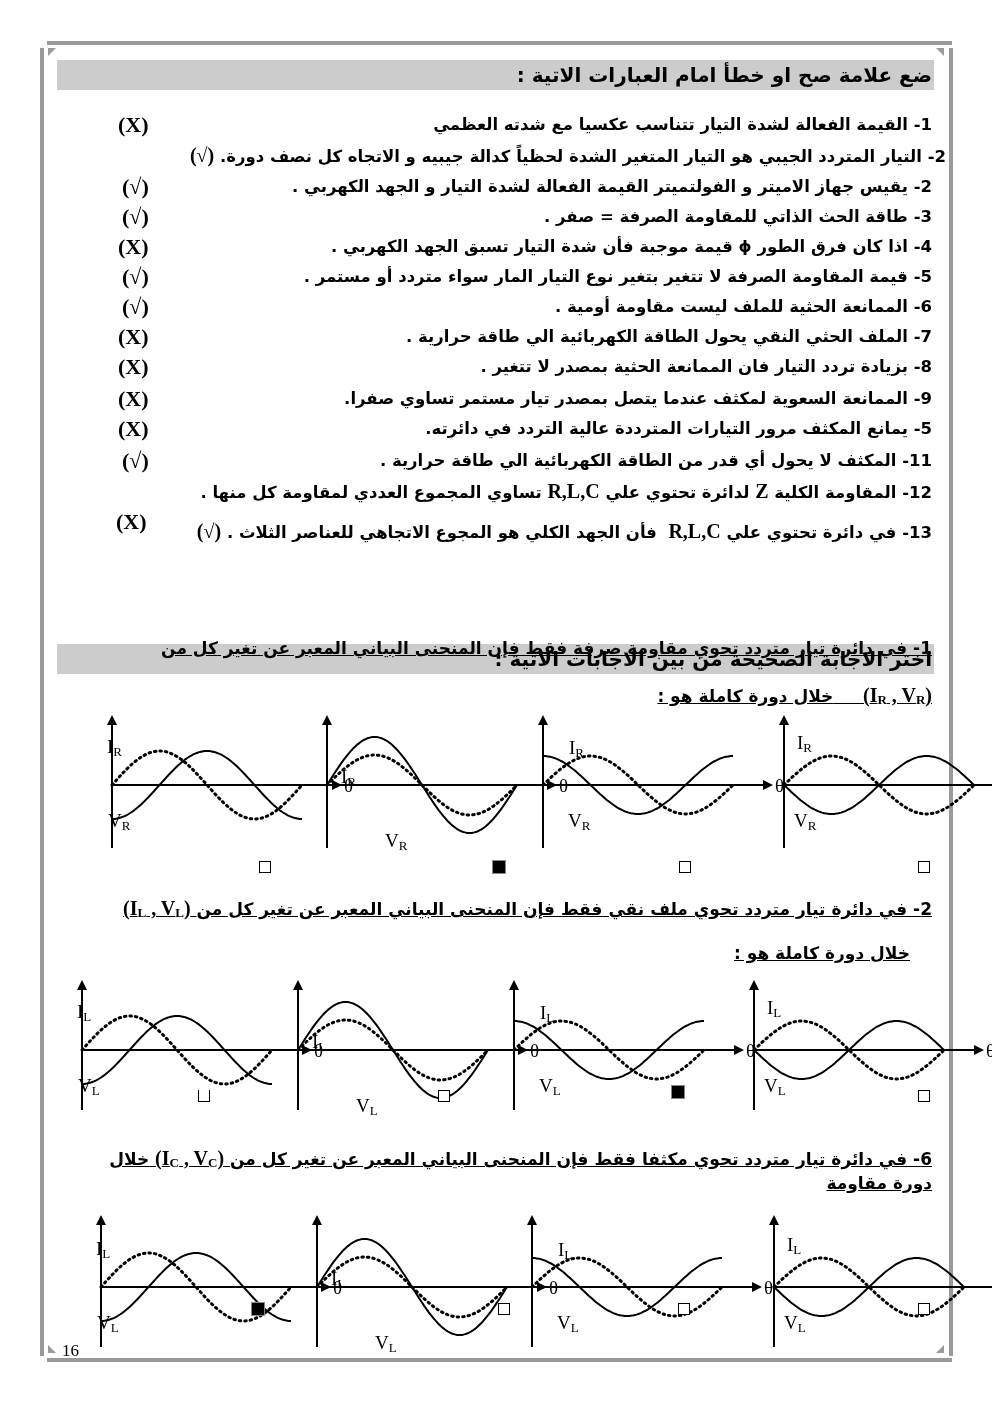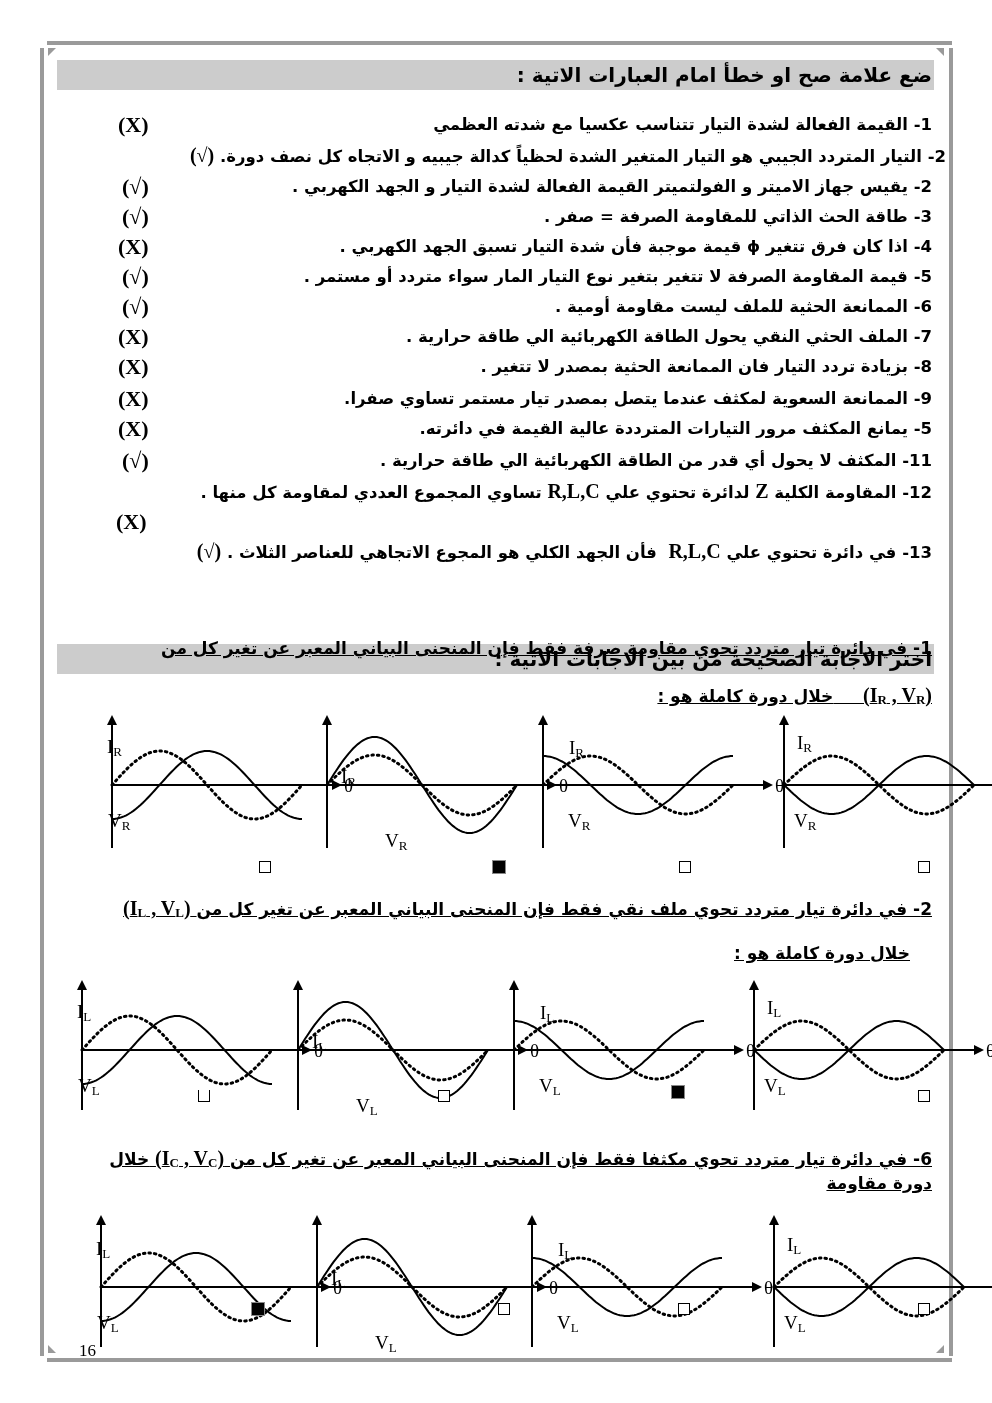--- a/index.html
+++ b/index.html
@@ -34,21 +34,21 @@
             font-weight: bold; font-size: 17px; line-height: 30px; white-space: nowrap; text-decoration: underline; }
   .q-line .latin { font-size: 20px; }
   sub.s { font-size: 13px; vertical-align: -2px; }
   .g-label { font-family: "Liberation Serif", serif; font-size: 19px; }
   .g-label-sub { font-size: 13px; }
 
   .checkbox { position: absolute; width: 12px; height: 12px; border: 1.5px solid #000; background: #fff; box-sizing: border-box; }
   .checkbox.filled { background: #000; outline: 1px solid #888; }
   .checkbox.broken { border-top: none; }
 
-  .page-number { position: absolute; left: 62px; top: 1341px; font-family: "Liberation Serif", serif; font-size: 17px; margin-left: 17px; }
+  .page-number { position: absolute; left: 62px; top: 1341px; font-family: "Liberation Serif", serif; font-size: 17px; }
 </style>
 </head>
 <body>
 
 <div class="frame-top"></div>
 <div class="frame-bottom"></div>
 <div class="frame-left"></div>
 <div class="frame-right"></div>
 <div class="corner tl"></div>
 <div class="corner tr"></div>
@@ -57,33 +57,33 @@
 
 <div class="heading-bar" style="top:60px;">
   <span>ضع علامة صح او خطأ امام العبارات الاتية :</span>
 </div>
 
 <div id="tf-container">
     <div class="tf-line" style="top: 110px;"><span>1-</span> <span>القيمة الفعالة لشدة التيار تتناسب عكسيا مع شدته العظمي</span><span class="ans" style="left:8px">(X)</span></div>
     <div class="tf-line" style="top: 140px; left: 124px;"><span>2-</span> <span>التيار المتردد الجيبي هو التيار المتغير الشدة لحظياً كدالة جيبيه و الاتجاه كل نصف دورة.</span> <span class="ans wrap-in" style="font-size:20px">(√)</span></div>
     <div class="tf-line" style="top: 172px;"><span>2-</span> <span>يقيس جهاز الاميتر و الفولتميتر القيمة الفعالة لشدة التيار و الجهد الكهربي .</span><span class="ans" style="left:12px">(√)</span></div>
     <div class="tf-line" style="top: 202px;"><span>3-</span> <span>طاقة الحث الذاتي للمقاومة الصرفة = صفر .</span><span class="ans" style="left:12px">(√)</span></div>
-    <div class="tf-line" style="top: 232px;"><span>4-</span> <span>اذا كان فرق تتغير ϕ قيمة موجبة فأن شدة التيار تسبق الجهد الكهربي .</span><span class="ans" style="left:8px">(X)</span></div>
+    <div class="tf-line" style="top: 232px;"><span>4-</span> <span>اذا كان فرق الطور ϕ قيمة موجبة فأن شدة التيار تسبق الجهد الكهربي .</span><span class="ans" style="left:8px">(X)</span></div>
     <div class="tf-line" style="top: 262px;"><span>5-</span> <span>قيمة المقاومة الصرفة لا تتغير بتغير نوع التيار المار سواء متردد أو مستمر .</span><span class="ans" style="left:12px">(√)</span></div>
     <div class="tf-line" style="top: 292px;"><span>6-</span> <span>الممانعة الحثية للملف ليست مقاومة أومية .</span><span class="ans" style="left:12px">(√)</span></div>
     <div class="tf-line" style="top: 322px;"><span>7-</span> <span>الملف الحثي النقي يحول الطاقة الكهربائية الي طاقة حرارية .</span><span class="ans" style="left:8px">(X)</span></div>
     <div class="tf-line" style="top: 352px;"><span>8-</span> <span>بزيادة تردد التيار فان الممانعة الحثية بمصدر لا تتغير .</span><span class="ans" style="left:8px">(X)</span></div>
     <div class="tf-line" style="top: 384px;"><span>9-</span> <span>الممانعة السعوية لمكثف عندما يتصل بمصدر تيار مستمر تساوي صفرا.</span><span class="ans" style="left:8px">(X)</span></div>
-    <div class="tf-line" style="top: 414px;"><span>5-</span> <span>يمانع المكثف مرور التيارات المترددة عالية القيمة في دائرته.</span><span class="ans" style="left:8px">(X)</span></div>
+    <div class="tf-line" style="top: 414px;"><span>5-</span> <span>يمانع المكثف مرور التيارات المترددة عالية التردد في دائرته.</span><span class="ans" style="left:8px">(X)</span></div>
     <div class="tf-line" style="top: 446px;"><span>11-</span> <span>المكثف لا يحول أي قدر من الطاقة الكهربائية الي طاقة حرارية .</span><span class="ans" style="left:12px">(√)</span></div>
     <div class="tf-line" style="top: 476px;"><span>12-</span> <span>المقاومة الكلية</span> <span class="latin">Z</span> <span>لدائرة تحتوي علي</span> <span class="latin">R,L,C</span> <span>تساوي المجموع العددي لمقاومة كل منها .</span></div>
     <div class="tf-line" style="top: 507px;">
       <span class="ans">(X)</span>
     </div>
-    <div class="tf-line" style="top: 536px; text-align: right;"><span>13-</span> <span>في دائرة تحتوي علي</span> <span class="latin">R,L,C</span> &nbsp;<span>فأن الجهد الكلي هو المجوع الاتجاهي للعناصر الثلاث .</span> <span class="ans wrap-in" style="font-size:20px">(√)</span></div>
+    <div class="tf-line" style="top: 516px; text-align: right;"><span>13-</span> <span>في دائرة تحتوي علي</span> <span class="latin">R,L,C</span> &nbsp;<span>فأن الجهد الكلي هو المجوع الاتجاهي للعناصر الثلاث .</span> <span class="ans wrap-in" style="font-size:20px">(√)</span></div>
   </div>
 
 <div class="heading-bar" style="top:597px;margin-top:47px;">
   <span>اختر الاجابة الصحيحة من بين الاجابات الاتية :</span>
 </div>
 
 <div class="q-line" style="right:60px; top:633px;">
   <span>1- في دائرة تيار متردد تحوي مقاومة صرفة فقط فإن المنحنى البياني المعبر عن تغير كل من</span>
 </div>
 <div class="q-line" style="right:60px; top:680px;">

